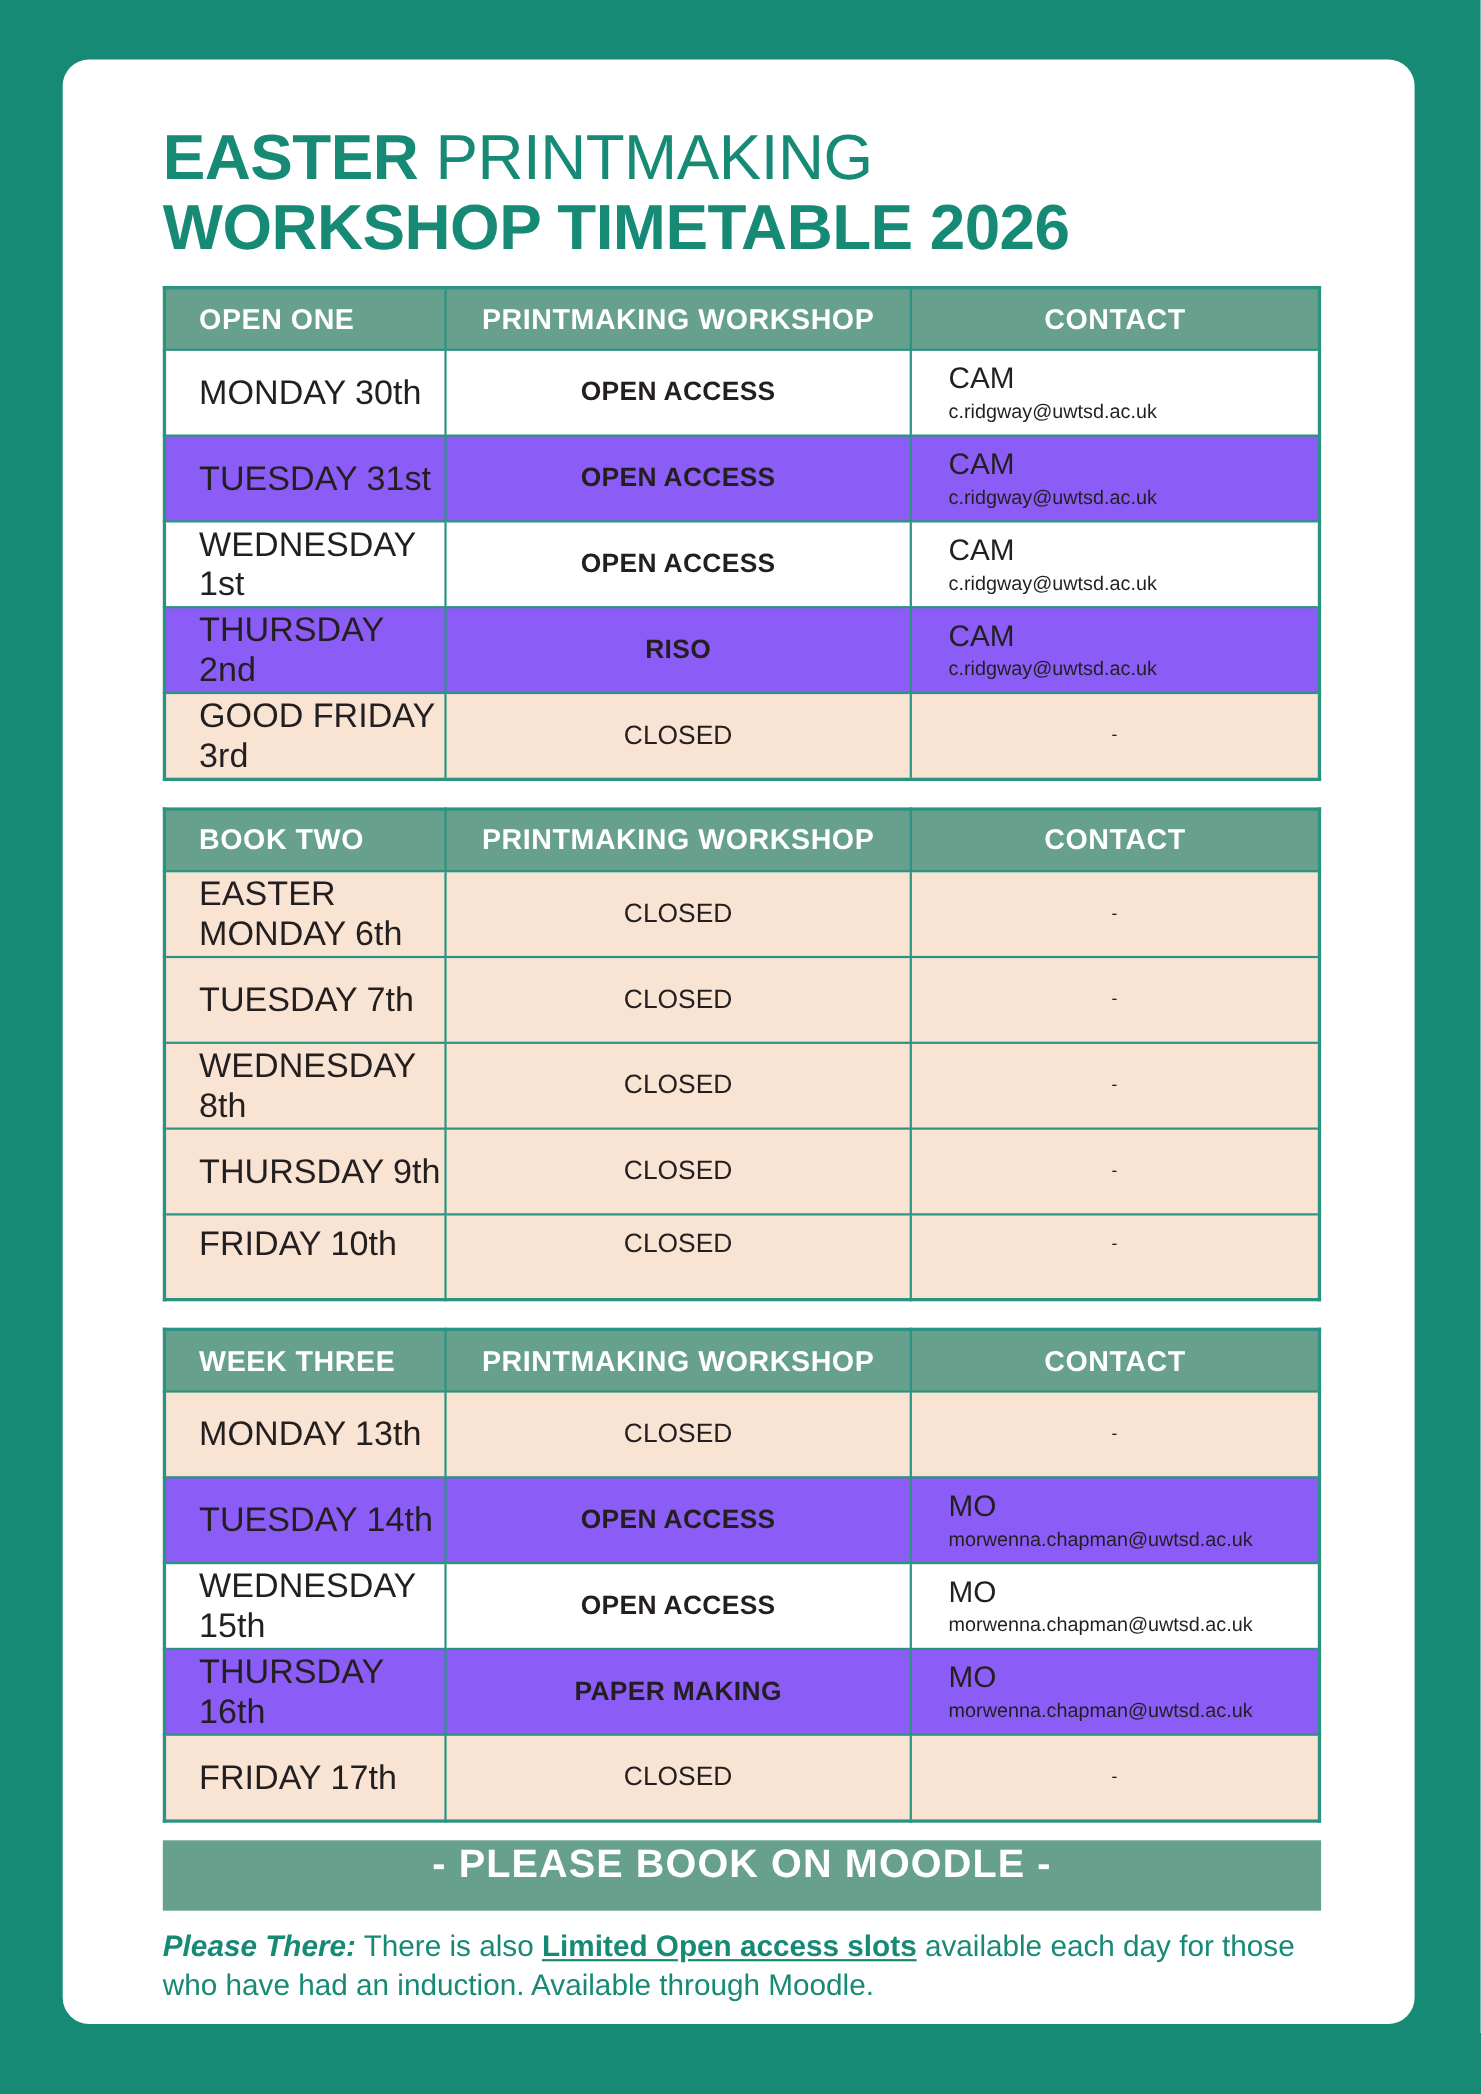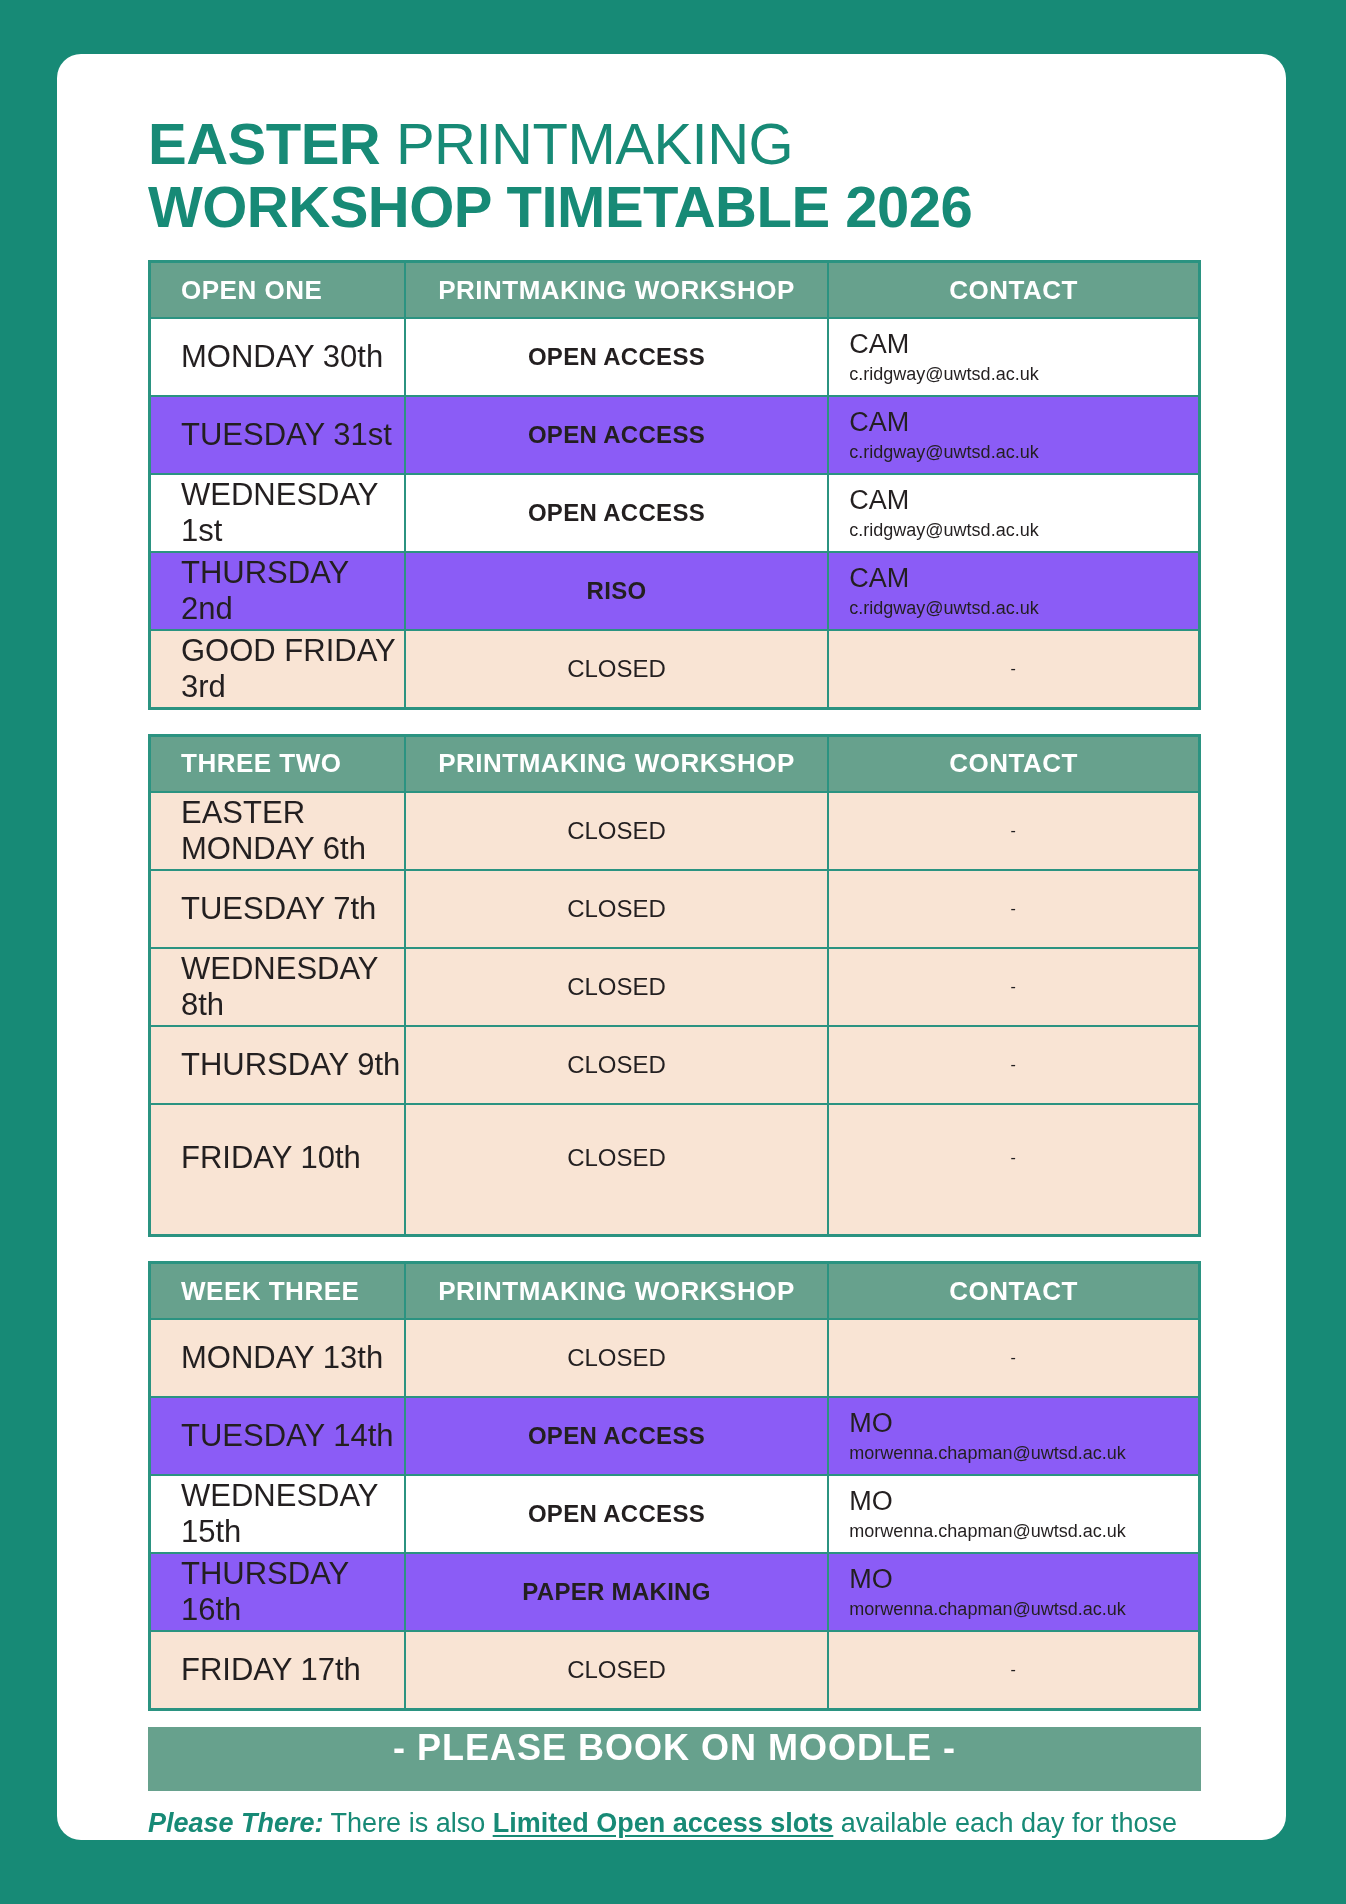--- a/index.html
+++ b/index.html
@@ -49,30 +49,30 @@
     border: 2px solid #2b9381;
     text-align: center;
   }
   .wk-table th.th-left { text-align: left; padding-left: 30px; }
   .wk-table td {
     border: 2px solid #2b9381;
     color: #231f20;
     vertical-align: middle;
   }
   tr.r { height: 78px; }
-  tr.row-tall { height: 132px; }
+  tr.row-tall { height: 78px; }
   tr.row-tall td { padding-bottom: 24px; }
   .row-white { background: #ffffff; }
   .row-green { background: #8b5cf6; }
   .row-peach { background: #f9e4d4; }
 
   .day-cell { padding-left: 30px; font-size: 31px; }
   .workshop-cell { text-align: center; font-size: 24px; }
   .workshop-cell.wk-bold { font-weight: 700; letter-spacing: 0.3px; }
-  .contact-cell { padding-left: 20px; }
+  .contact-cell { padding-left: 33px; }
   .contact-cell.center { text-align: center; padding-left: 0; }
   .contact-name { font-size: 27px; line-height: 1.1; margin-bottom: 5px; }
   .contact-email { font-size: 18px; line-height: 1.1; }
 
   
   .banner {
     height: 64px;
     background: #67a18d;
     display: flex; justify-content: center;
     color: #ffffff;
@@ -156,21 +156,21 @@
       </table>
 
     <table class="wk-table">
       <colgroup>
           <col style="width:24.3%">
           <col style="width:40.35%">
           <col style="width:35.35%">
         </colgroup>
       <tbody>
           <tr>
-        <th class="th-left">THREE TWO</th>
+        <th class="th-left">BOOK TWO</th>
         <th>PRINTMAKING WORKSHOP</th>
         <th>CONTACT</th>
       </tr>
       <tr class="r row-peach">
         <td class="day-cell">EASTER MONDAY 6th</td>
         <td class="workshop-cell">CLOSED</td>
         <td class="contact-cell center">-</td>
       </tr>
       <tr class="r row-peach">
         <td class="day-cell">TUESDAY 7th</td>

